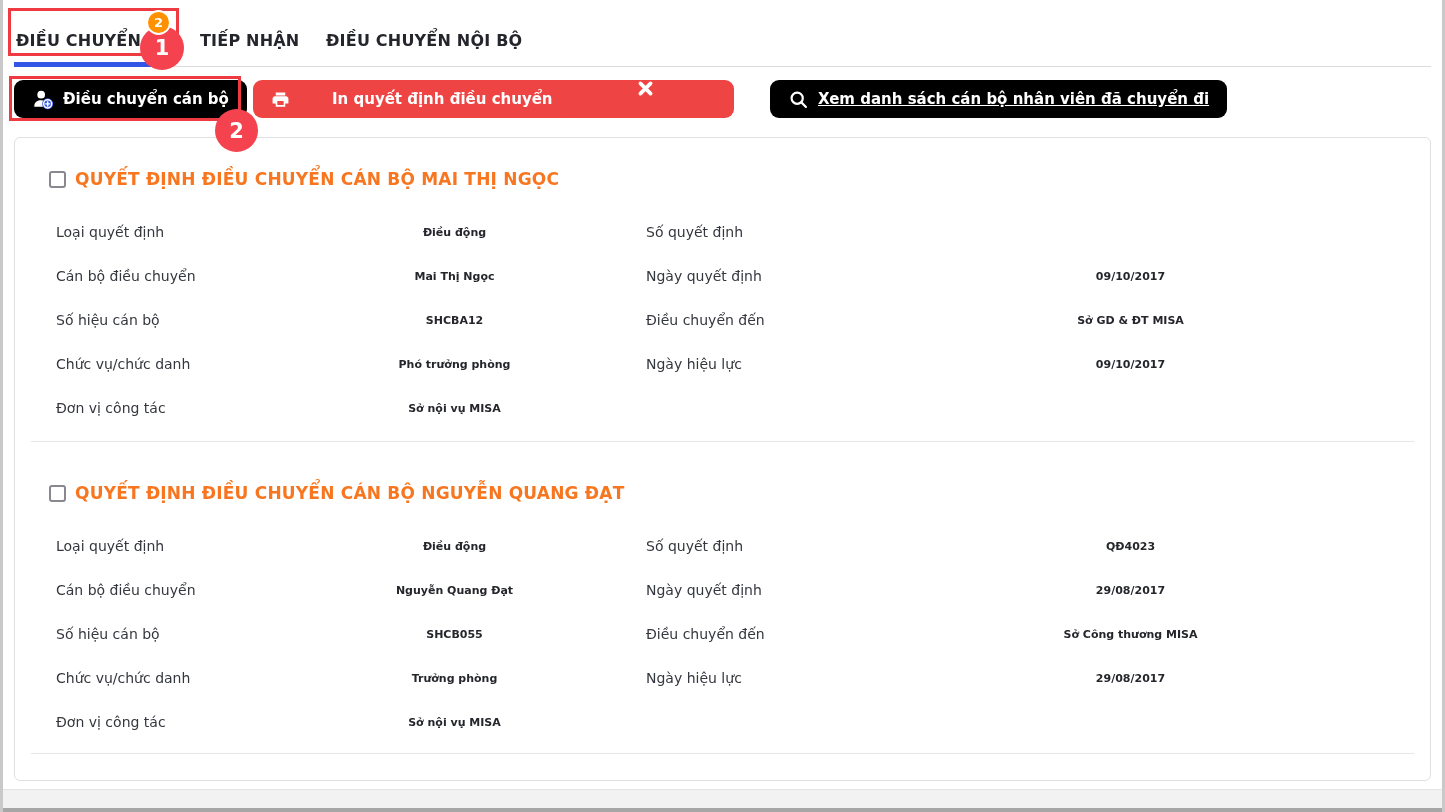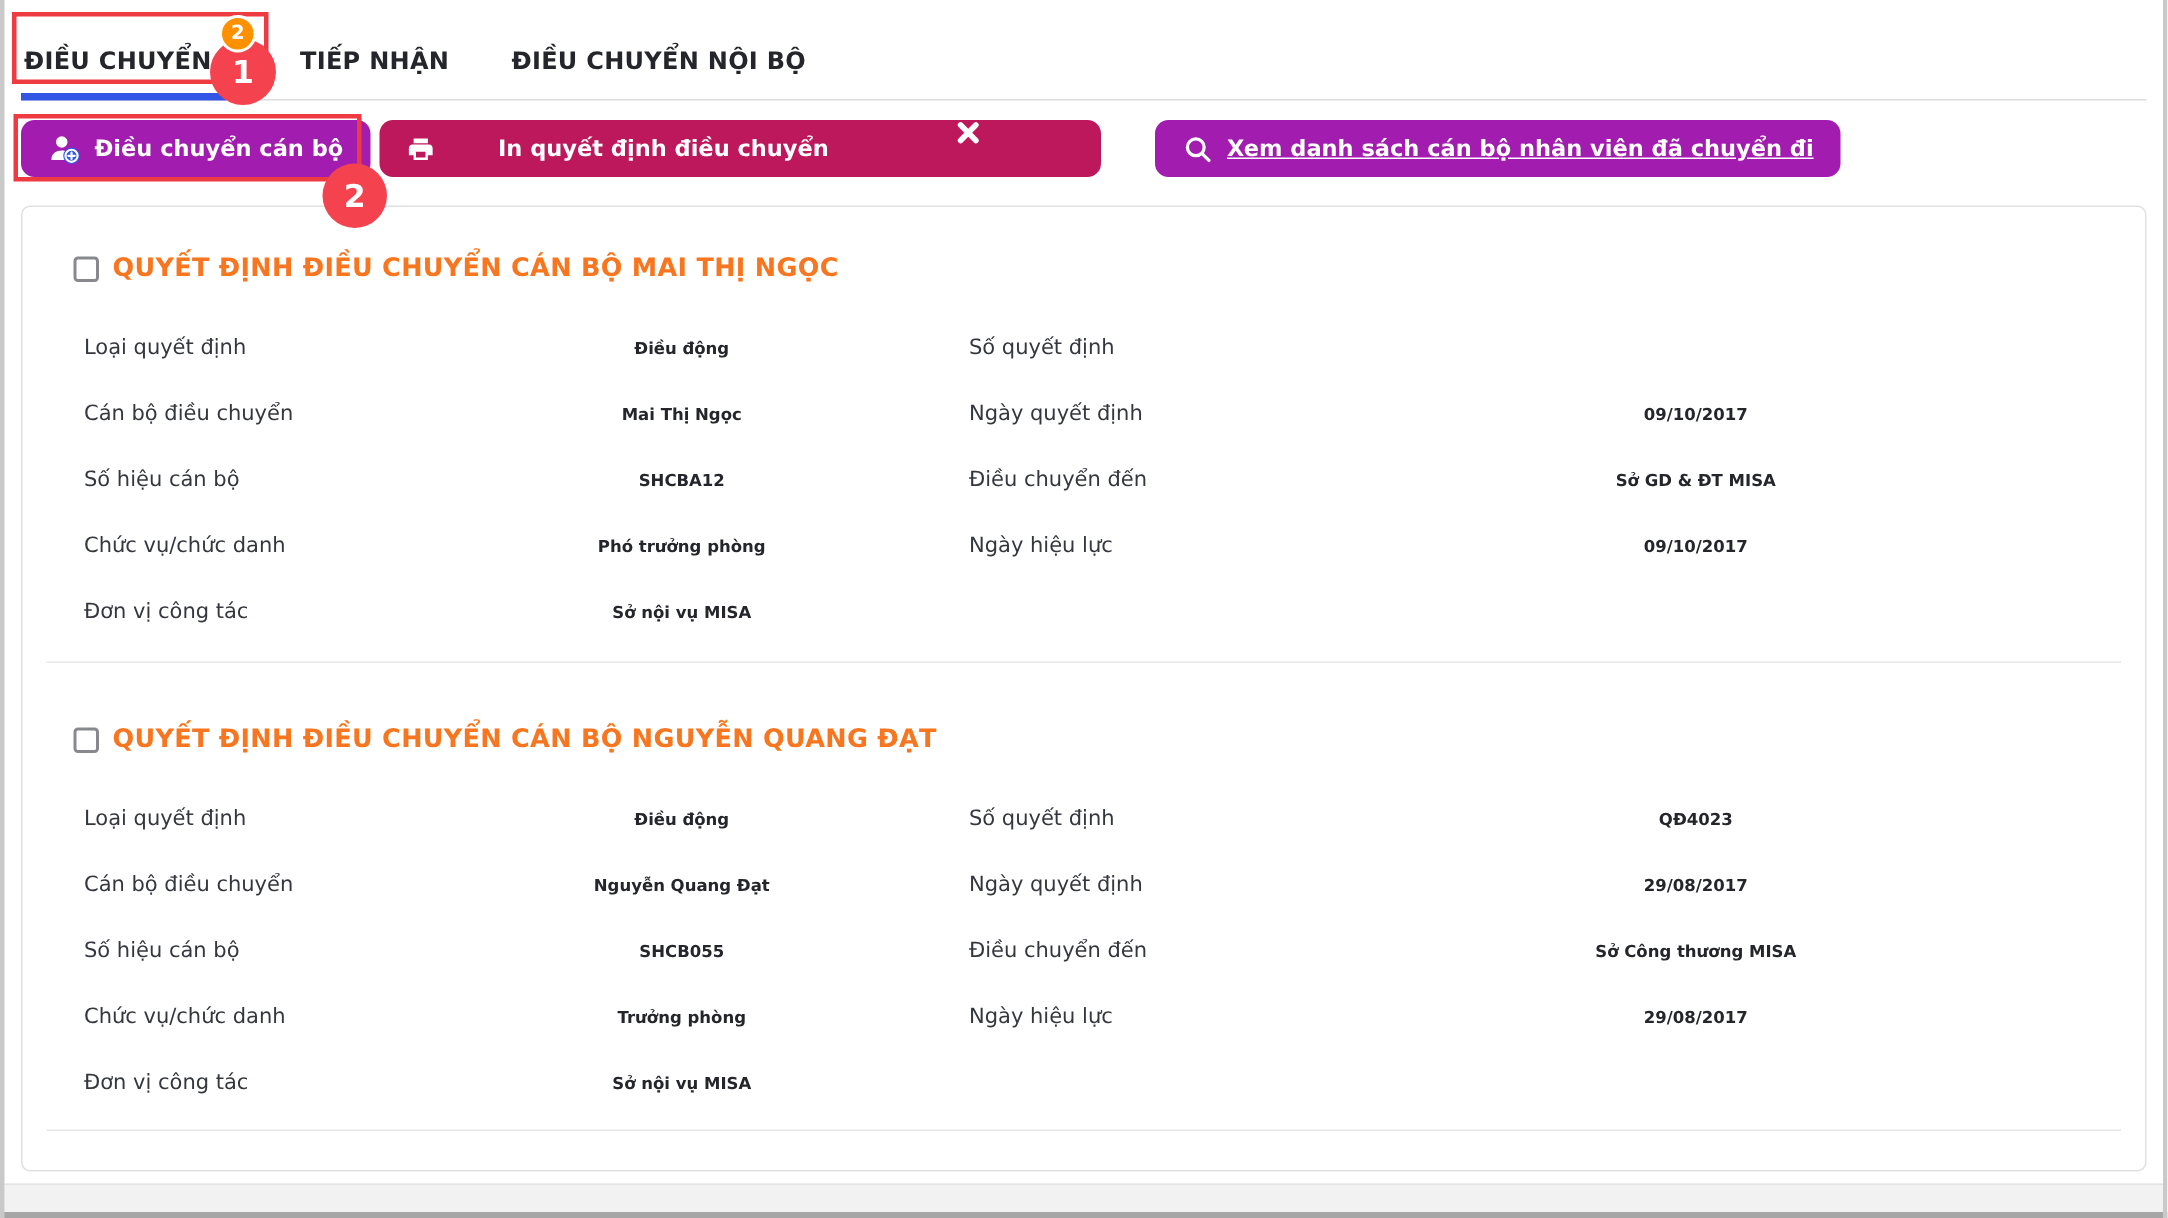--- a/index.html
+++ b/index.html
@@ -14,21 +14,21 @@
   .edge-right { position:absolute; right:0; top:0; bottom:0; width:3px; background:#c9c9c9; }
   .bottom-strip { position:absolute; left:3px; right:3px; bottom:4px; height:19px; background:#f2f2f2; border-top:1px solid #e4e4e4; }
   .bottom-bar { position:absolute; left:0; right:0; bottom:0; height:4px; background:#a6a6a6; }
 
   
   .tab { position:absolute; top:27px; height:28px; line-height:28px;
          font-size:16px; font-weight:bold; color:#24262c; letter-spacing:.2px;
          cursor:pointer; white-space:nowrap; }
   .tab-1 { left:16px; }
   .tab-2 { left:200px; }
-  .tab-3 { left:341px;text-align:right; }
+  .tab-3 { left:326px;text-align:right; }
   .tabbar-line { position:absolute; left:14px; width:1417px; top:66px; height:1px; background:#dcdcdc; }
   .tab-underline { position:absolute; left:14px; top:62px; width:137px; height:5px; background:#3355e6; z-index:5; }
   .tab-badge { position:absolute; left:146px; top:10px; width:25px; height:25px; border-radius:50%;
                background:#ff9100; border:2px solid #ffffff; color:#fff; font-size:13px; font-weight:bold;
                display:flex; align-items:center; justify-content:center; z-index:40; }
 
   
   .ann-rect { position:absolute; border:3px solid #ee3b42; background:transparent; z-index:25; }
   .ann-rect-tab { left:8px; top:8px; width:171px; height:48px; }
   .ann-rect-btn { left:9px; top:76px; width:232px; height:45px; }
@@ -36,22 +36,22 @@
                 display:flex; align-items:center; justify-content:center;
                 font-size:21px; font-weight:bold; z-index:30; }
   .ann-circle-1 { left:140px; top:26px; width:44px; height:44px; }
   .ann-circle-2 { left:215px; top:109px; width:43px; height:43px; }
 
   
   .btn { position:absolute; top:80px; height:38px; border:none; border-radius:9px;
          display:inline-flex; align-items:center; gap:9px; padding:0 18px;
          font-family:inherit; font-size:15px; font-weight:bold; color:#fff;
          cursor:pointer; white-space:nowrap; }
-  .btn-primary { background:#a21caf; }
-  .btn-disabled { background:#be185d;gap:42px; }
+  .btn-primary { background:#000000; }
+  .btn-disabled { background:#ef4444;gap:42px; }
   .btn-1 { left:14px; }
   .btn-2 { left:253px; }
   .btn-3 { left:557px;flex-direction:column; }
   .btn-4 { left:770px;text-decoration:underline; }
   .btn svg { flex:0 0 auto; display:block; }
   .caret { margin-left:4px; }
 
   
   .panel { position:absolute; left:14px; top:137px; width:1417px; height:644px;
            background:#fff; border:1.5px solid #e0e0e0; border-radius:6px; overflow:hidden; }

